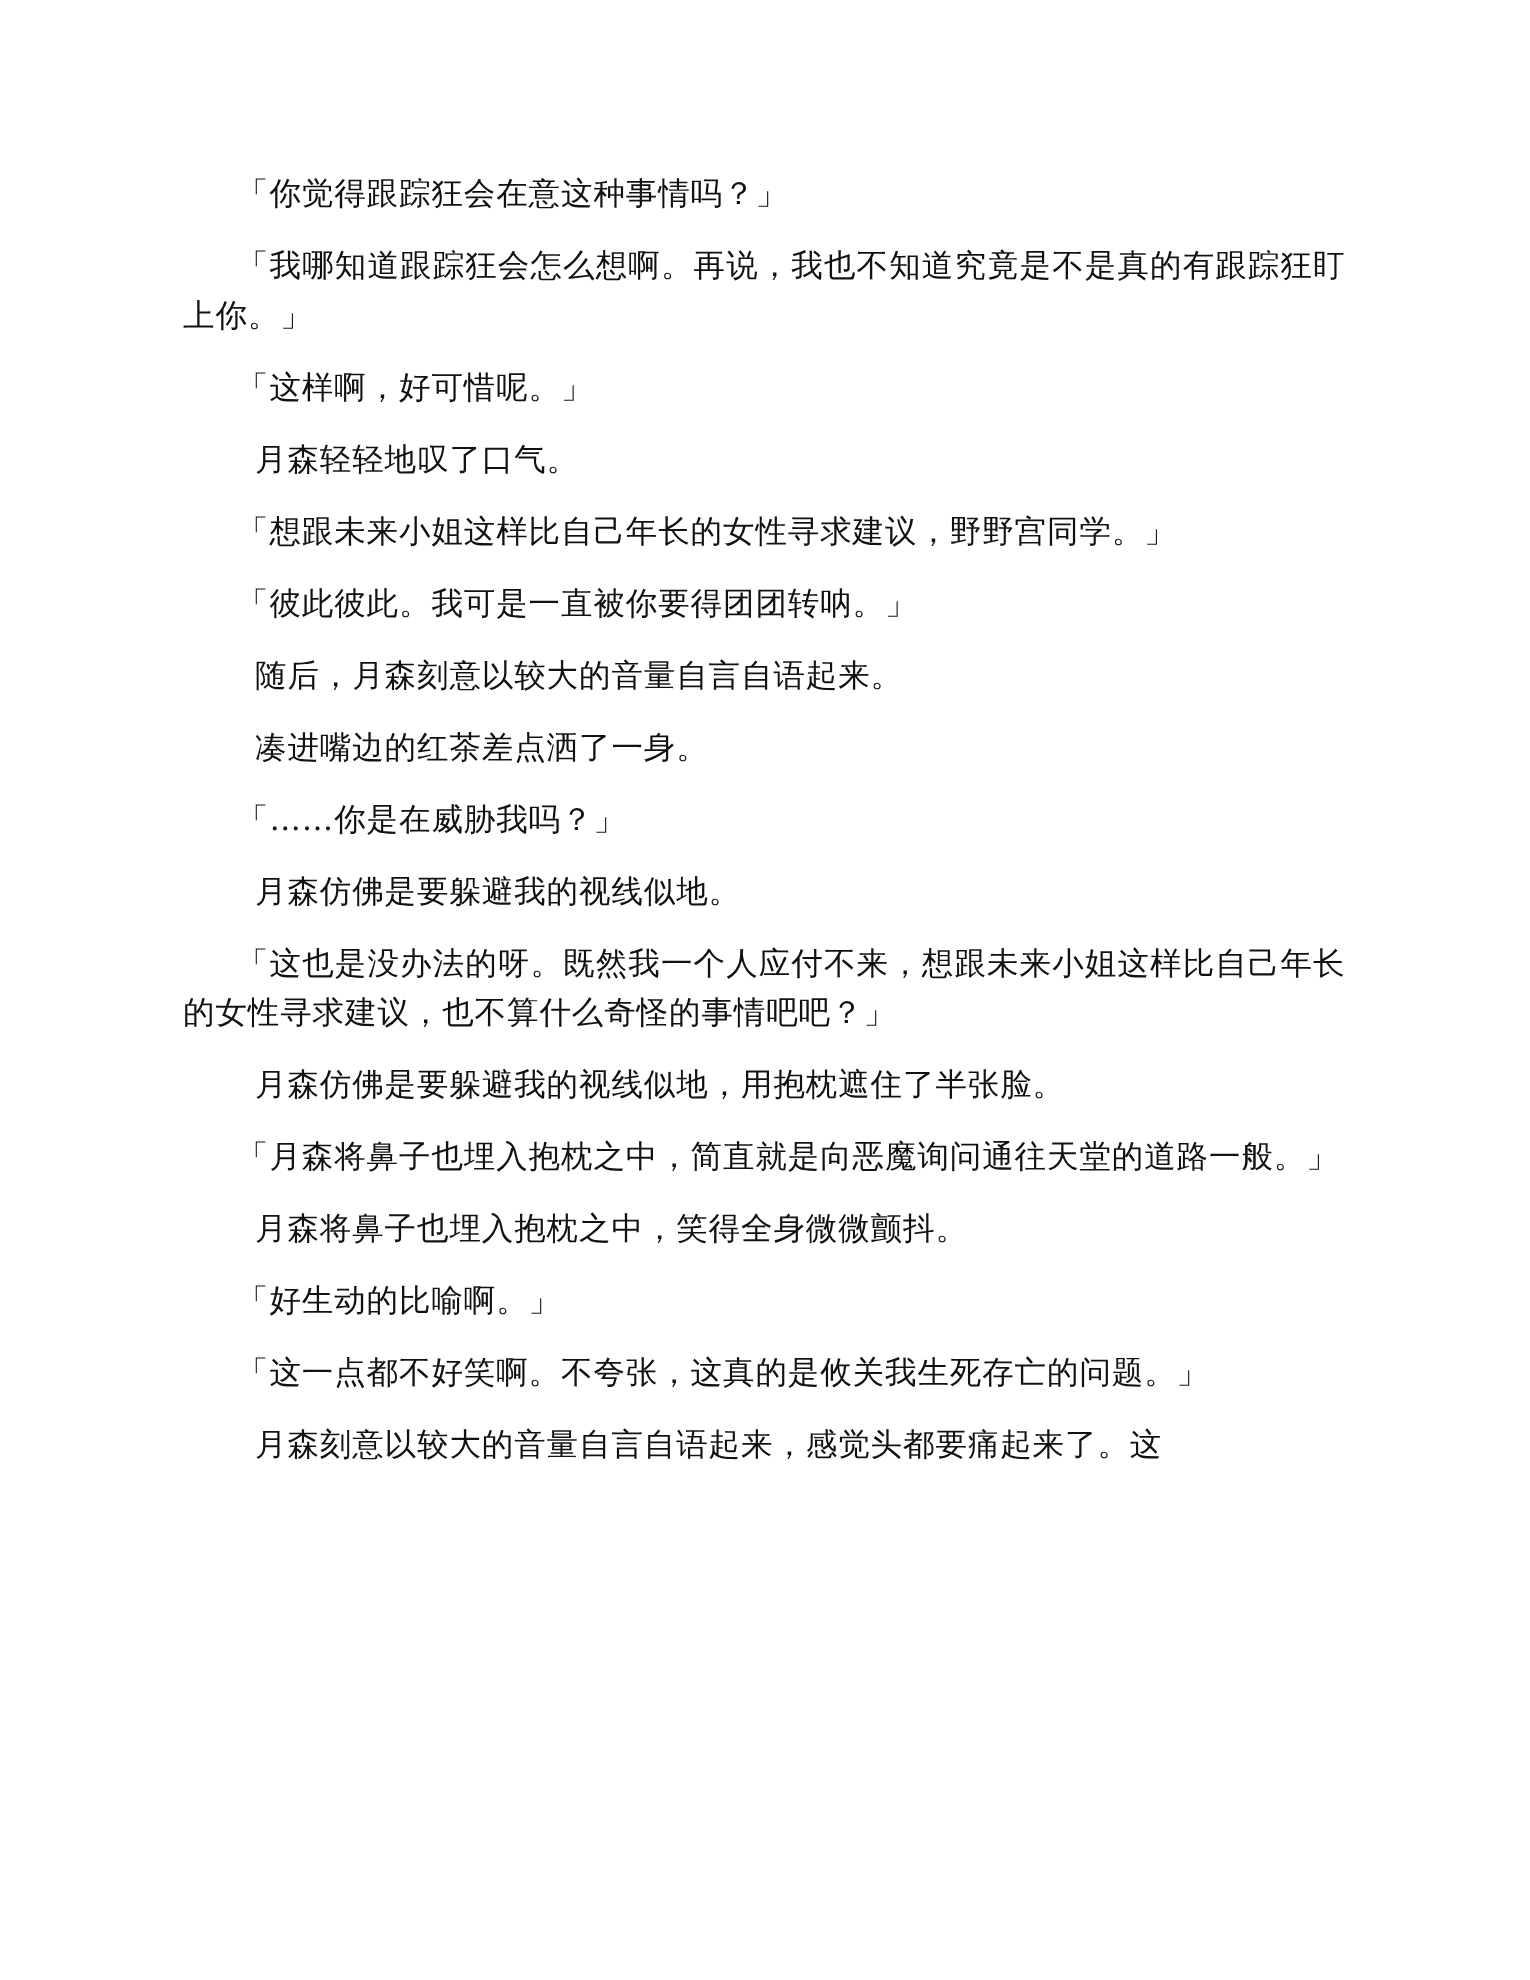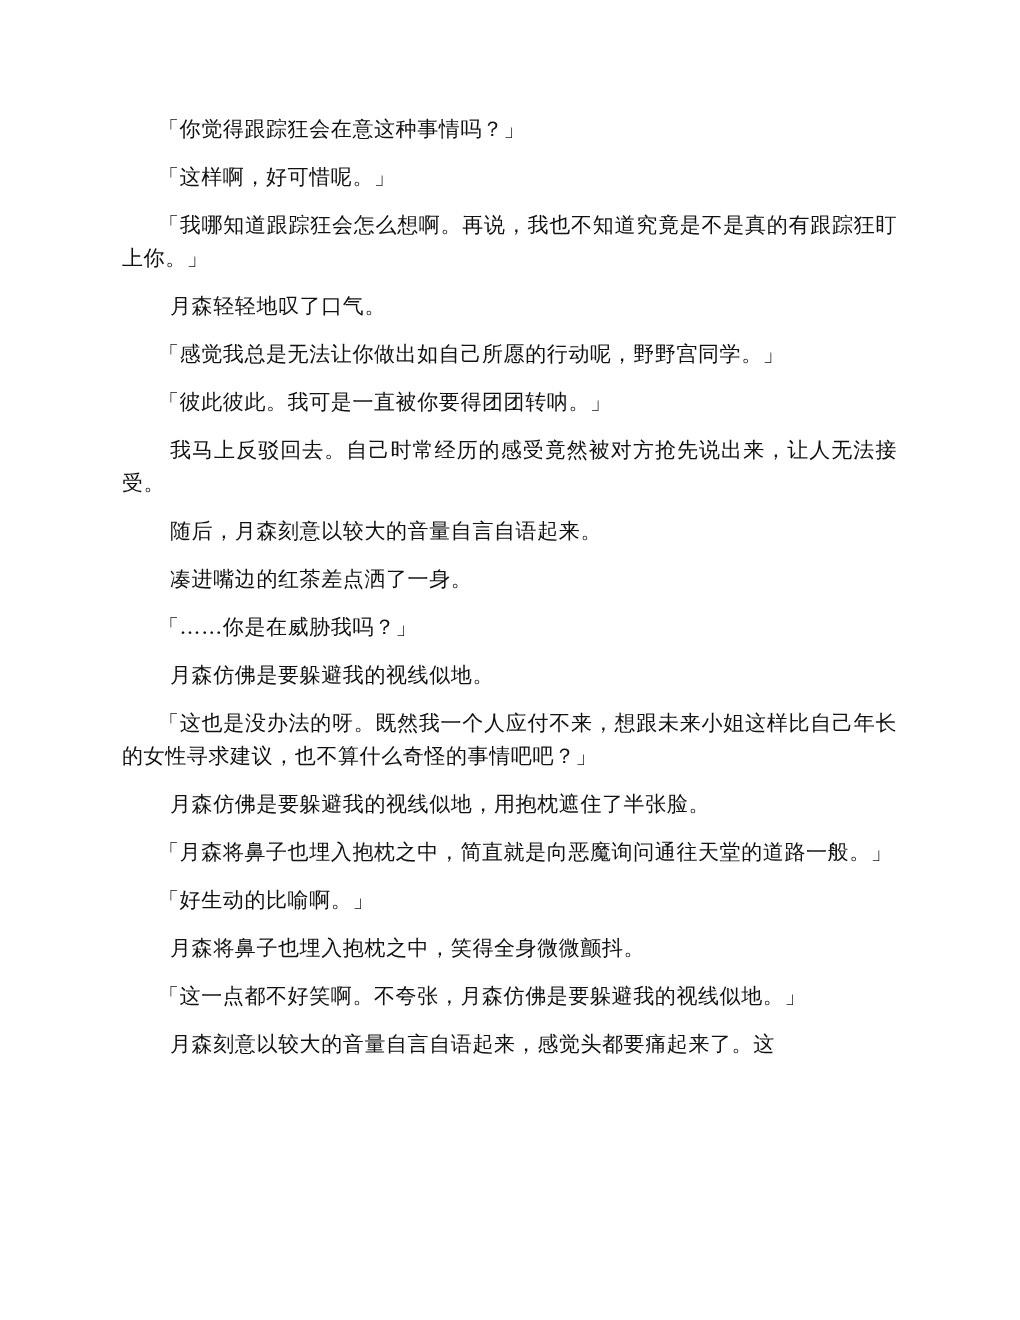--- a/index.html
+++ b/index.html
@@ -32,30 +32,29 @@
     }
     .para.quote {
       text-indent: 36px;
     }
   </style>
 </head>
 <body>
 
 <div class="page">
   <p class="para quote">「你觉得跟踪狂会在意这种事情吗？」</p>
+  <p class="para quote">「我哪知道跟踪狂会怎么想啊。再说，我也不知道究竟是不是真的有跟踪狂盯上你。」</p>
   <p class="para quote">「这样啊，好可惜呢。」</p>
-  <p class="para quote">「我哪知道跟踪狂会怎么想啊。再说，我也不知道究竟是不是真的有跟踪狂盯上你。」</p>
   <p class="para">月森轻轻地叹了口气。</p>
-  <p class="para quote">「感觉我总是无法让你做出如自己所愿的行动呢，野野宫同学。」</p>
+  <p class="para quote">「想跟未来小姐这样比自己年长的女性寻求建议，野野宫同学。」</p>
   <p class="para quote">「彼此彼此。我可是一直被你要得团团转呐。」</p>
-  <p class="para">我马上反驳回去。自己时常经历的感受竟然被对方抢先说出来，让人无法接受。</p>
   <p class="para">随后，月森刻意以较大的音量自言自语起来。</p>
   <p class="para">凑进嘴边的红茶差点洒了一身。</p>
   <p class="para quote">「……你是在威胁我吗？」</p>
   <p class="para">月森仿佛是要躲避我的视线似地。</p>
   <p class="para quote">「这也是没办法的呀。既然我一个人应付不来，想跟未来小姐这样比自己年长的女性寻求建议，也不算什么奇怪的事情吧吧？」</p>
   <p class="para">月森仿佛是要躲避我的视线似地，用抱枕遮住了半张脸。</p>
   <p class="para quote">「月森将鼻子也埋入抱枕之中，简直就是向恶魔询问通往天堂的道路一般。」</p>
+  <p class="para">月森将鼻子也埋入抱枕之中，笑得全身微微颤抖。</p>
   <p class="para quote">「好生动的比喻啊。」</p>
-  <p class="para">月森将鼻子也埋入抱枕之中，笑得全身微微颤抖。</p>
-  <p class="para quote">「这一点都不好笑啊。不夸张，月森仿佛是要躲避我的视线似地。」</p>
+  <p class="para quote">「这一点都不好笑啊。不夸张，这真的是攸关我生死存亡的问题。」</p>
   <p class="para">月森刻意以较大的音量自言自语起来，感觉头都要痛起来了。这</p>
 </div>
 
 </body></html>

